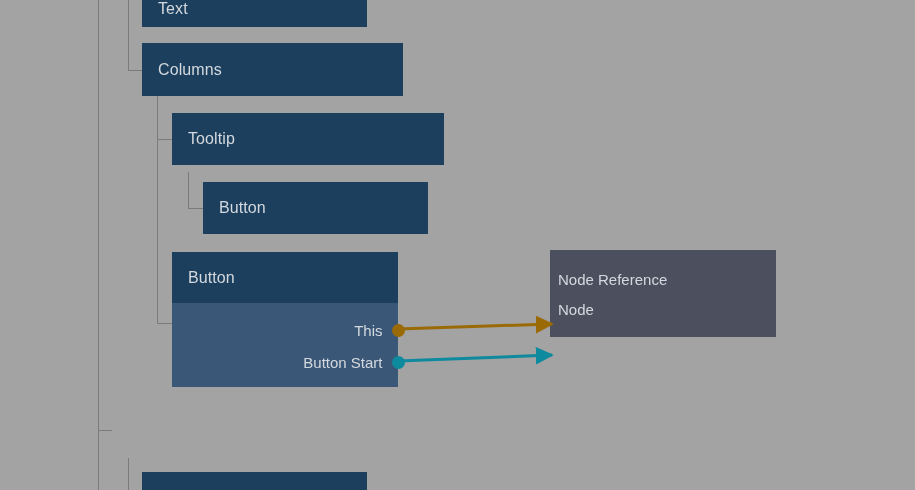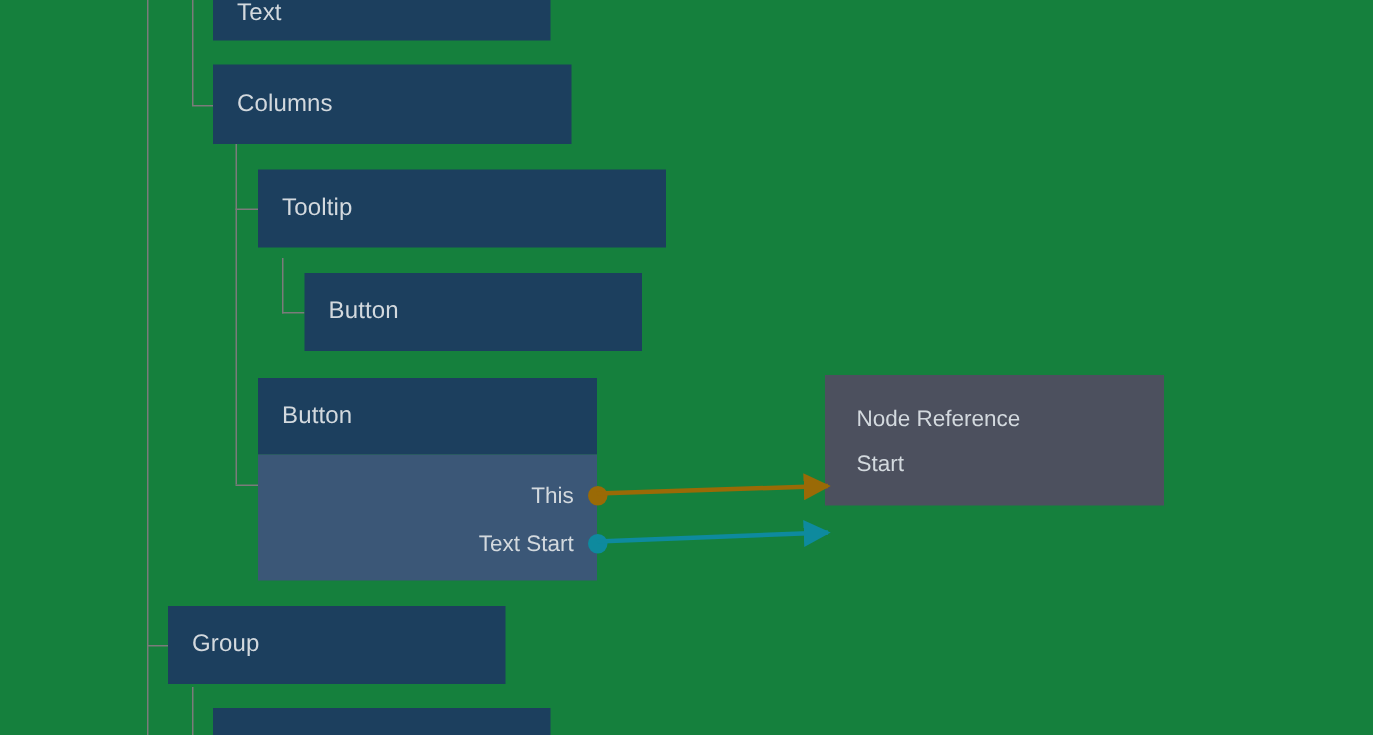--- a/index.html
+++ b/index.html
@@ -10,21 +10,21 @@
     width: 915px;
     height: 490px;
     background: #141414;
     font-family: "Liberation Sans", sans-serif;
     overflow: hidden;
   }
   #canvas {
     position: relative;
     width: 915px;
     height: 490px;
-    background: #15803d;
+    background: #a3a3a3;
   }
 
   
   .guide {
     position: absolute;
     background: #7b7b7b;
   }
   .guide.v { width: 1px; }
   .guide.h { height: 1px; }
 
@@ -68,21 +68,21 @@
   }
   .port-row.out {
     right: 0;
     flex-direction: row;
     justify-content: flex-end;
     padding-right: 0;
   }
   .port-row.in {
     left: 0;
     flex-direction: row;
-    padding-left: 21px;
+    padding-left: 8px;
   }
   .port-label { line-height: 1; }
   .port-dot {
     width: 13px;
     height: 13px;
     border-radius: 50%;
     margin-left: 9px;
     margin-right: -6.5px;
     flex: 0 0 auto;
   }
@@ -113,60 +113,57 @@
 
   <div class="guide v" style="left:188px; top:172px; height:37px;"></div>
   <div class="guide h" style="left:188px; top:208px; width:15px;"></div>
 
   <div class="guide v" style="left:128px; top:458px; height:32px;"></div>
 
   <div class="node widget" style="left:142px; top:-26px; width:225px;">
     <div class="node-header" style="height:53px; padding-top:26px; align-items:flex-start;">Text</div>
   </div>
 
-  <div class="node widget" style="left:142px; top:43px; width:239px;">
+  <div class="node widget" style="left:142px; top:43px; width:261px;">
     <div class="node-header" style="height:53px;">Columns</div>
   </div>
 
   <div class="node widget" style="left:172px; top:113px; width:272px;">
     <div class="node-header" style="height:52px;">Tooltip</div>
   </div>
 
   <div class="node widget" style="left:203px; top:182px; width:225px;">
     <div class="node-header" style="height:52px;">Button</div>
   </div>
 
   <div class="node widget" style="left:172px; top:252px; width:226px;">
     <div class="node-header" style="height:51px;">Button</div>
     <div class="node-body" style="height:84px;">
       <div class="port-row out" style="top:20px; right:0;margin-left:16px;">
         <span class="port-label">This</span>
         <span class="port-dot" style="background:#9a6a06;"></span>
       </div>
       <div class="port-row out" style="top:52px; right:0;">
-        <span class="port-label">Text Start</span>
+        <span class="port-label">Button Start</span>
         <span class="port-dot" style="background:#0e8a9e;"></span>
       </div>
     </div>
   </div>
 
   <div class="node action" style="left:550px; top:250px; width:226px;">
     <div class="node-body" style="height:87px;">
       <div class="port-row in" style="top:22px; left:0;">
         <span class="port-label">Node Reference</span>
       </div>
       <div class="port-row in" style="top:52px; left:0;">
-        <span class="port-label">Start</span>
+        <span class="port-label">Node</span>
       </div>
     </div>
   </div>
 
-  <div class="node widget" style="left:112px; top:404px; width:225px;">
-    <div class="node-header" style="height:52px;">Group</div>
-  </div>
 
   <div class="node widget" style="left:142px; top:472px; width:225px;">
     <div class="node-header" style="height:52px;"></div>
   </div>
 
   <svg id="edges" viewBox="0 0 915 490" width="915" height="490">
     <defs>
       <marker id="arrow-orange" viewBox="0 0 10 10" refX="9" refY="5" markerWidth="6" markerHeight="6" orient="auto-start-reverse">
         <path d="M 0 0 L 10 5 L 0 10 z" fill="#9a6a06"></path>
       </marker>

